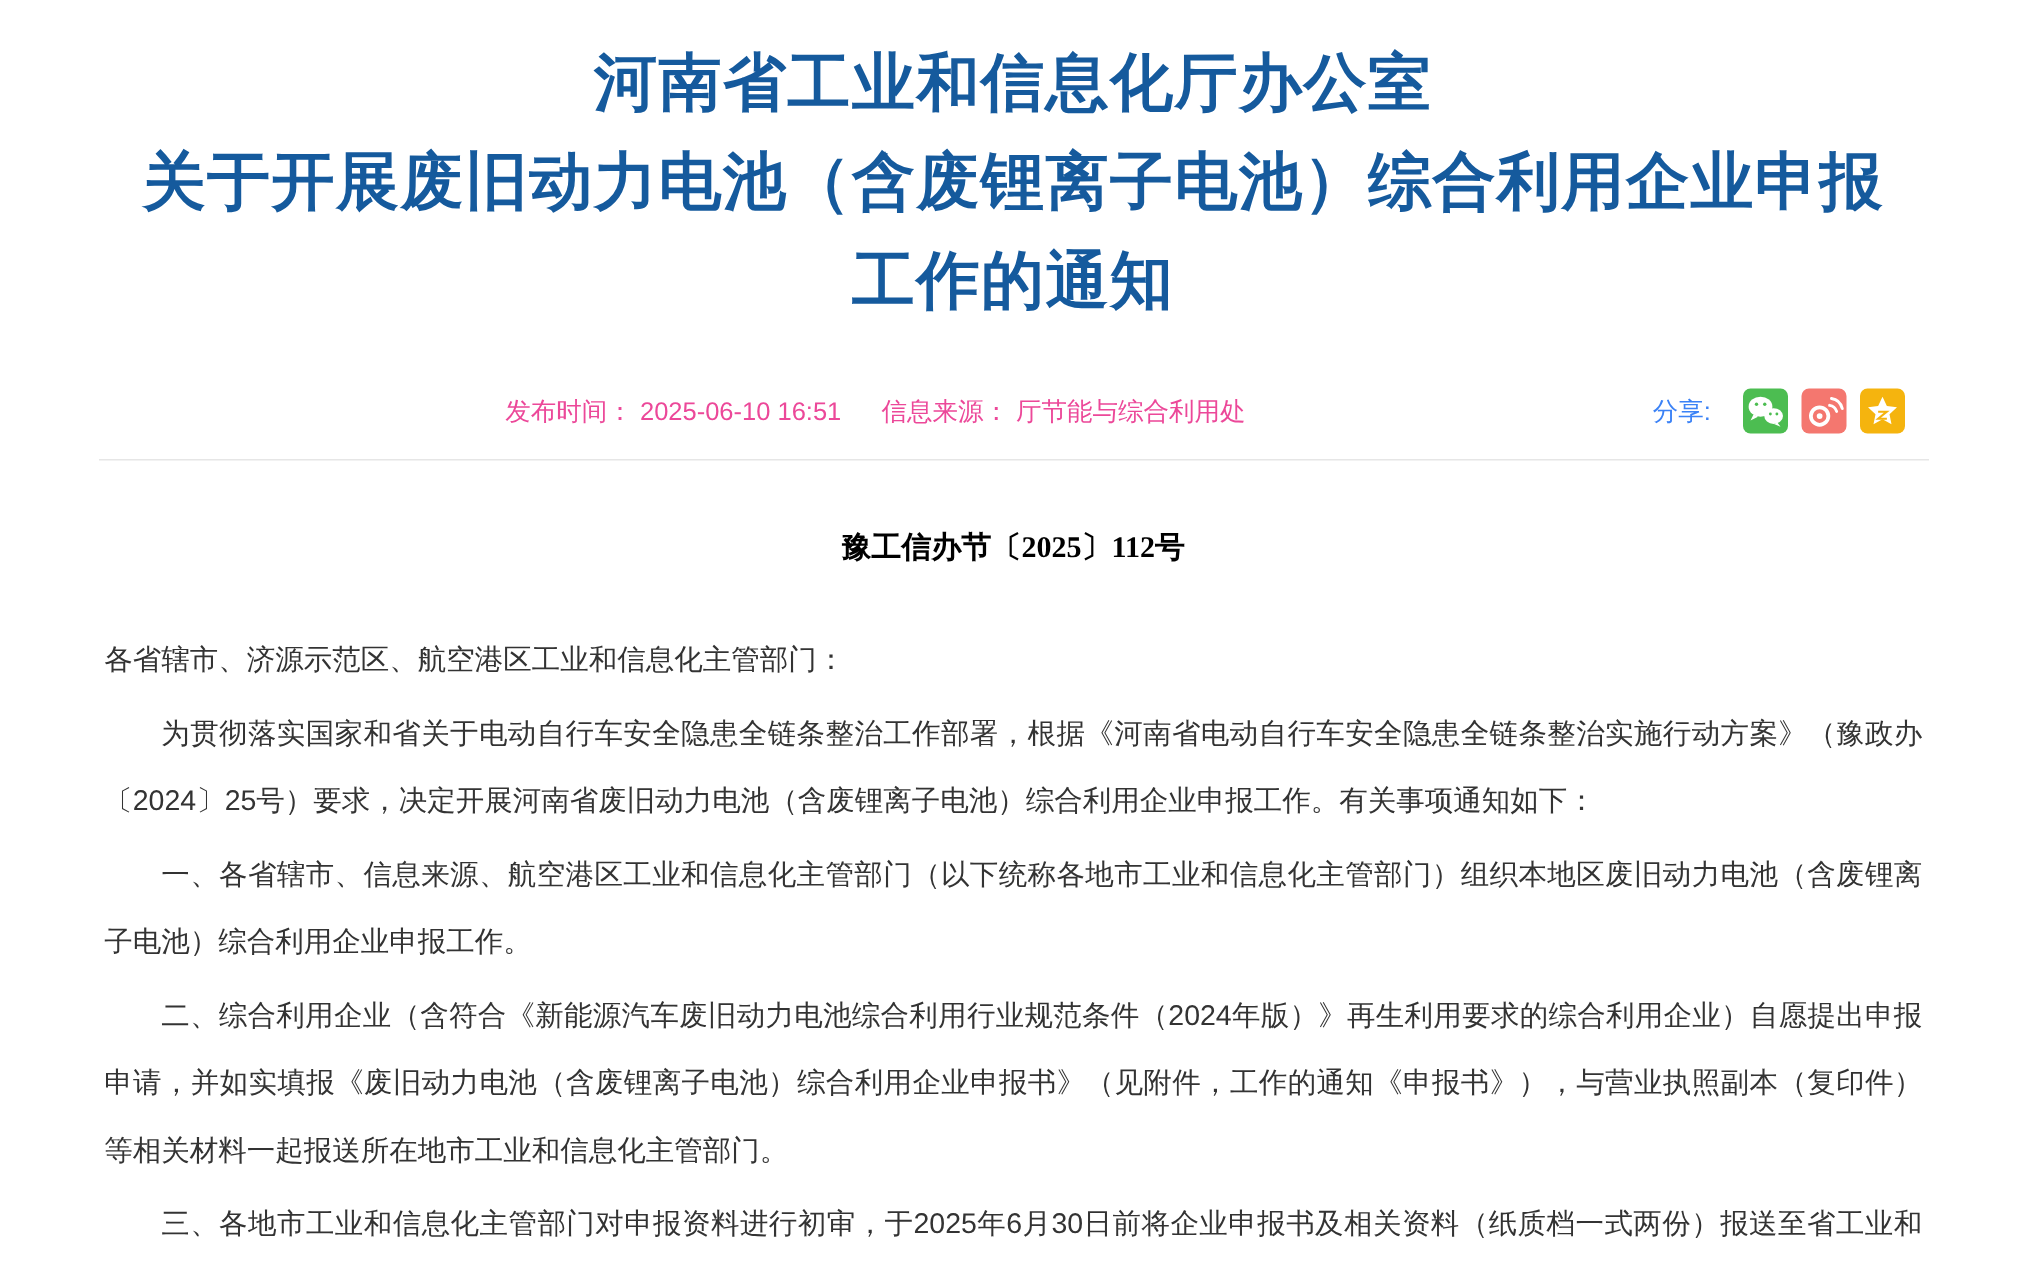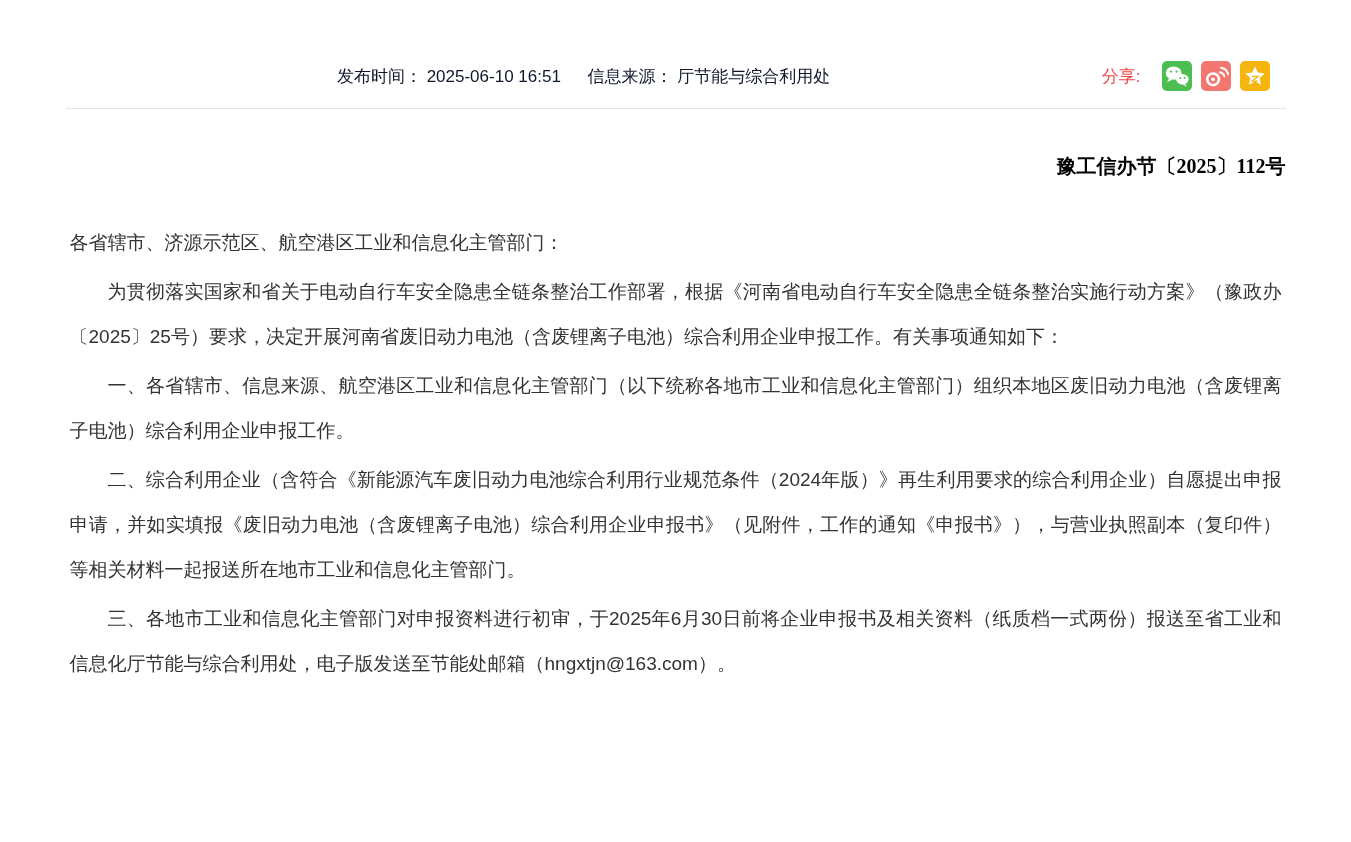--- a/index.html
+++ b/index.html
@@ -30,32 +30,32 @@
   }
   .meta-row {
     margin-top: 34px;
     display: flex;
     align-items: center;
     height: 40px;
   }
   .meta-text {
     flex: 1;
     text-align: center;
-    color: #0f172a;
+    color: #ec4899;
     font-size: 17px;
     white-space: nowrap;
   }
   .meta-text .src-label { margin-left: 22px; }
   .share {
     display: flex;
     align-items: center;
     padding-right: 16px;
   }
   .share-label {
-    color: #ef4444;
+    color: #3b82f6;
     font-size: 17px;
     margin-right: 12px;
   }
   .share-btn {
     display: inline-block;
     width: 30px;
     height: 30px;
     border-radius: 5px;
     margin-left: 9px;
     cursor: pointer;
@@ -64,21 +64,21 @@
   .share-btn.wechat { background: #4cbd51; }
   .share-btn.weibo  { background: #f4776f; }
   .share-btn.star   { background: #f5b40e; }
   .divider {
     border: none;
     border-top: 1px solid #e6e6e6;
     margin: 12px 0 0 0;
   }
   .doc-number {
     margin-top: 44px;
-    text-align: right;
+    text-align: center;
     font-family: "Liberation Serif", "DejaVu Serif", serif;
     font-weight: 700;
     font-size: 20px;
     color: #000000;
   }
   .body-text {
     margin-top: 40px;
     color: #333333;
     font-size: 19px;
     line-height: 45px;
@@ -86,20 +86,25 @@
   }
   .body-text p { margin: 4px; }
   .body-text p.indent { text-indent: 2em; }
 </style>
 </head>
 <body>
 
 <div class="page">
   <div class="container">
 
+    <h1 class="title">
+      <div>河南省工业和信息化厅办公室</div>
+      <div>关于开展废旧动力电池（含废锂离子电池）综合利用企业申报</div>
+      <div>工作的通知</div>
+    </h1>
 
     <div class="meta-row">
       <div class="meta-text">
         <span>发布时间：</span>
         <span>2025-06-10 16:51</span>
         <span class="src-label">信息来源：</span>
         <span>厅节能与综合利用处</span>
       </div>
       <div class="share">
         <span class="share-label">分享:</span>
@@ -140,20 +145,20 @@
         </a>
       </div>
     </div>
 
     <hr class="divider">
 
     <div class="doc-number">豫工信办节〔2025〕112号</div>
 
     <div class="body-text">
       <p>各省辖市、济源示范区、航空港区工业和信息化主管部门：</p>
-      <p class="indent">为贯彻落实国家和省关于电动自行车安全隐患全链条整治工作部署，根据《河南省电动自行车安全隐患全链条整治实施行动方案》（豫政办〔2025〕25号）要求，决定开展河南省废旧动力电池（含废锂离子电池）综合利用企业申报工作。有关事项通知如下：</p>
+      <p class="indent">为贯彻落实国家和省关于电动自行车安全隐患全链条整治工作部署，根据《河南省电动自行车安全隐患全链条整治实施行动方案》（豫政办〔2024〕25号）要求，决定开展河南省废旧动力电池（含废锂离子电池）综合利用企业申报工作。有关事项通知如下：</p>
       <p class="indent">一、各省辖市、信息来源、航空港区工业和信息化主管部门（以下统称各地市工业和信息化主管部门）组织本地区废旧动力电池（含废锂离子电池）综合利用企业申报工作。</p>
       <p class="indent">二、综合利用企业（含符合《新能源汽车废旧动力电池综合利用行业规范条件（2024年版）》再生利用要求的综合利用企业）自愿提出申报申请，并如实填报《废旧动力电池（含废锂离子电池）综合利用企业申报书》（见附件，工作的通知《申报书》），与营业执照副本（复印件）等相关材料一起报送所在地市工业和信息化主管部门。</p>
       <p class="indent">三、各地市工业和信息化主管部门对申报资料进行初审，于2025年6月30日前将企业申报书及相关资料（纸质档一式两份）报送至省工业和信息化厅节能与综合利用处，电子版发送至节能处邮箱（hngxtjn@163.com）。</p>
     </div>
 
   </div>
 </div>
 
 </body></html>

